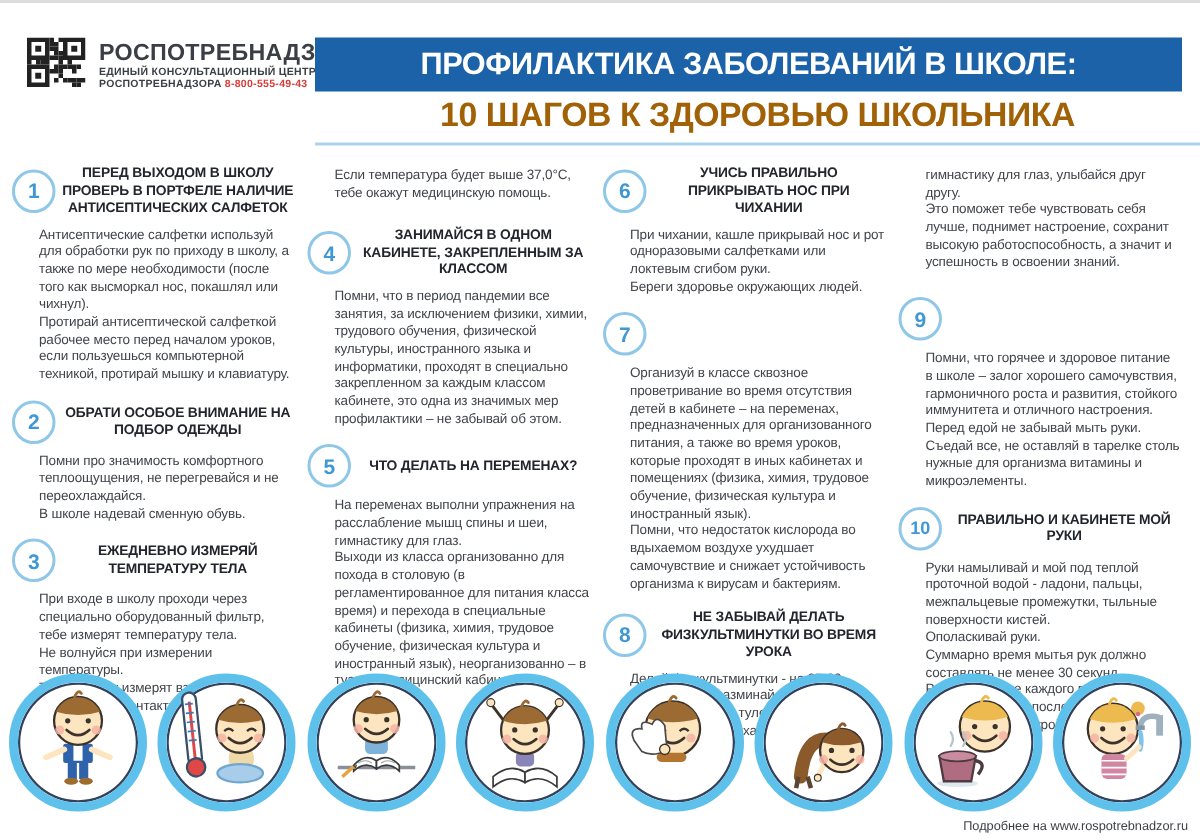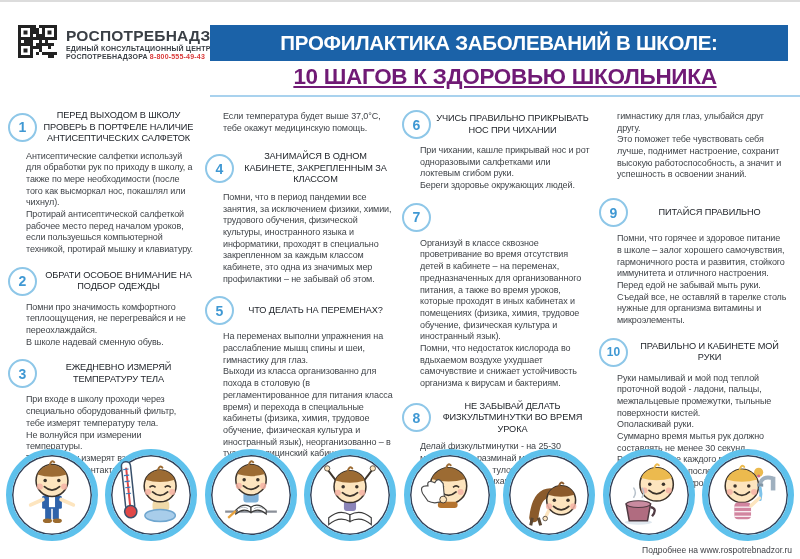--- a/index.html
+++ b/index.html
@@ -12,33 +12,33 @@
   .org-name{position:absolute;left:66px;top:27px;font-size:15.5px;font-weight:bold;
             color:#3a3f45;letter-spacing:.2px;white-space:nowrap;}
   .org-sub{position:absolute;left:66px;font-size:7px;font-weight:bold;color:#3a3f45;
            letter-spacing:.2px;white-space:nowrap;}
   .org-sub.l1{top:45px;}
   .org-sub.l2{top:53px;}
   .phone{color:#d93a3a;}
   .title-bar{position:absolute;left:210px;right:12px;top:25px;height:36px;background:#1b62a8;
              display:flex;align-items:center;justify-content:center;}
   .title-bar-text{color:#ffffff;font-weight:bold;font-size:20.5px;letter-spacing:-.3px;white-space:nowrap;}
-  .subtitle{position:absolute;left:210px;right:0;top:64px;text-align:center;color:#701a75;
-            font-weight:bold;font-size:22.5px;letter-spacing:-.3px;white-space:nowrap;text-decoration:underline;}
+  .subtitle{position:absolute;left:210px;right:0;top:64px;text-align:center;color:#a16207;
+            font-weight:bold;font-size:22.5px;letter-spacing:-.3px;white-space:nowrap;}
   .header-rule{position:absolute;left:210px;right:0;top:95px;height:2px;background:#a9d2ee;}
 
   
   .col{position:absolute;top:104px;width:188px;}
   .col.c1{left:8px;}  .col.c2{left:205px;}  .col.c3{left:402px;}  .col.c4{left:599px;}
   .step{display:flex;align-items:center;margin:6px 0 2px 0;}
   .step-circle{flex:0 0 auto;width:25px;height:25px;border:2px solid #8ec7e8;border-radius:50%;
                display:flex;align-items:center;justify-content:center;color:#3f98d3;
                font-weight:bold;font-size:14px;background:#fff;}
   .step-circle.wide{font-size:12px;text-align:center;}
-  .step-title{flex:1;text-align:center;font-weight:normal;font-size:9.2px;line-height:1.25;
+  .step-title{flex:1;text-align:center;font-weight:bold;font-size:9.2px;line-height:1.25;
               color:#22262c;padding-left:4px;letter-spacing:-.1px;}
   .para{margin:6px 0 11px 18px;font-size:9px;line-height:1.3;color:#41454a;
         white-space:pre-line;letter-spacing:-.1px;}
   .para.cont{margin-top:7px;margin-bottom:17px;}
 
   
   .footer-row{position:absolute;left:0;right:0;top:447px;height:96px;display:flex;
               justify-content:space-between;align-items:center;padding:0 6px;box-sizing:border-box;}
   .ill-circle{width:80px;height:80px;border:6px solid #5ec1ec;border-radius:50%;background:#fff;
               box-shadow:inset 0 0 0 1.5px #33425a;display:flex;align-items:center;justify-content:center;}
@@ -179,21 +179,20 @@
       </div>
       <p class="para">Делай физкультминутки - на 25-30 минуте урока разминай мышцы рук, плечевого пояса, туловища, делай упражнения на дыхание,</p>
     </div>
   <div class="col c4">
       <p class="para cont">гимнастику для глаз, улыбайся друг другу.
 Это поможет тебе чувствовать себя лучше, поднимет настроение, сохранит высокую работоспособность, а значит и успешность в освоении знаний.</p>
       <div class="step">
         <div class="step-circle">
           <span>9</span>
         </div>
-        <div class="step-title">ПИТАЙСЯ ПРАВИЛЬНО</div>
       </div>
       <p class="para">Помни, что горячее и здоровое питание в школе – залог хорошего самочувствия, гармоничного роста и развития, стойкого иммунитета и отличного настроения.
 Перед едой не забывай мыть руки.
 Съедай все, не оставляй в тарелке столь нужные для организма витамины и микроэлементы.</p>
       <div class="step">
         <div class="step-circle wide">
           <span>10</span>
         </div>
         <div class="step-title">ПРАВИЛЬНО И КАБИНЕТЕ МОЙ РУКИ</div>
       </div>

